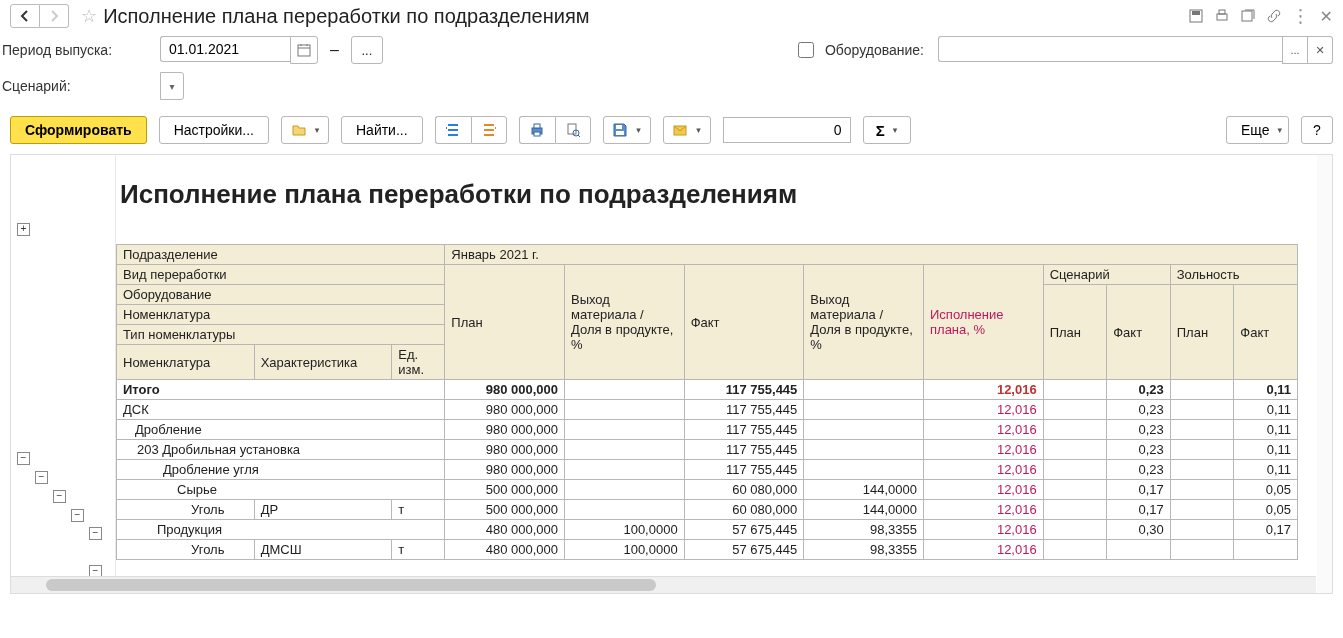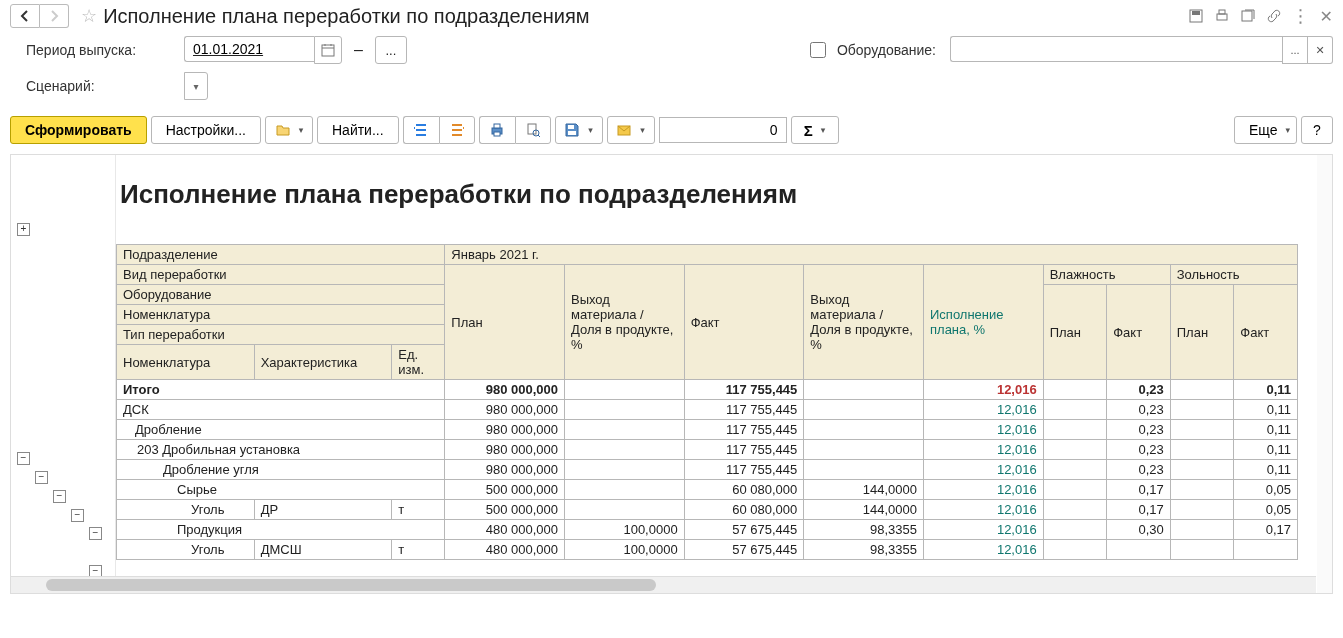--- a/index.html
+++ b/index.html
@@ -37,35 +37,35 @@
 .titlebar h1 {
   font-size: 20px;
   font-weight: normal;
   margin: 0;
   flex: 1;
 }
 .titlebar .right-icons { display: flex; gap: 10px; align-items: center; color: #666; }
 .titlebar .right-icons span { cursor: pointer; display:inline-flex; align-items:center; }
 
 
-.filters { padding: 0 10px 6px 26px; }
+.filters { padding: 0 10px 6px 2px; }
 .row { display:flex; align-items:center; gap:8px; margin-bottom:8px; }
 .label { font-size: 14px; color:#333; }
 .label.period { width: 150px; }
 
 .input-text {
   border: 1px solid #b7b7b7;
   background:#fff;
   height: 26px;
   padding: 0 8px;
   font-size: 14px;
   box-sizing: border-box;
   outline: none;
 }
-.date-wrap { display:flex;text-decoration:underline; }
+.date-wrap { display:flex; }
 .date-wrap .input-text { width: 130px; border-right:none; border-radius:3px 0 0 3px; }
 .cal-btn {
   width:26px; height:26px;
   border:1px solid #b7b7b7; border-radius:0 3px 3px 0;
   background:#fff; display:inline-flex; align-items:center; justify-content:center;
   cursor:pointer;
 }
 .dash { margin: 0 4px; font-size:16px; }
 .square-btn {
   height:26px; width:30px;
@@ -80,21 +80,21 @@
 .dept-wrap .input-text { flex:1; border-radius:3px 0 0 3px; border-right:none; }
 .dept-btn { width:24px; height:26px; border:1px solid #b7b7b7; background:#fff; cursor:pointer;
   display:inline-flex; align-items:center; justify-content:center; font-size:11px; color:#555;}
 .dept-btn.last { border-left:none; border-radius:0 3px 3px 0; }
 
 .scenario-wrap .input-text { width:510px; border-radius:3px 0 0 3px; border-right:none; }
 .scenario-dd { width:22px; height:26px; border:1px solid #b7b7b7; border-radius:0 3px 3px 0;
   background:#fff; display:inline-flex; align-items:center; justify-content:center; cursor:pointer; font-size:10px; color:#666;}
 
 
-.toolbar { display:flex; align-items:center; gap:4px; padding: 2px 10px 10px 10px; }
+.toolbar { display:flex; align-items:center; gap:12px; padding: 2px 10px 10px 10px; }
 .btn {
   height:28px; padding:0 14px;
   border:1px solid #b7b7b7; border-radius:3px;
   background:#fff; font-size:14px; cursor:pointer;
   display:inline-flex; align-items:center; gap:6px;
 }
 .btn.primary { background:#ffe14c; border-color:#b7a000; font-weight:bold; }
 .btn.icon-drop { padding-right:6px; }
 .btn.icon-small { width:36px; padding:0; justify-content:center; }
 .btn .dd { font-size:9px; color:#555; margin-left:2px; }
@@ -130,21 +130,21 @@
   text-align:left;
   overflow:hidden;
   white-space:nowrap;
 }
 table.grid th {
   background:#f3edd6;
   font-weight:normal;
 }
 table.grid td.num { text-align:right; }
 tr.total td { font-weight:bold; }
-td.red, th.red { color:#0f766e; }
+td.red, th.red { color:#be185d; }
 tr.total td.red { color:#b33; }
 
 
 .hscroll-fake { position:absolute; bottom:0; left:0; right:16px; height:16px;
   background:#f0f0f0; border-top:1px solid #ddd;}
 .hscroll-thumb { position:absolute; left:35px; top:2px; height:12px; width:610px;
   background:#c9c9c9; border-radius:6px; }
 .vstrip { position:absolute; right:0; top:0; bottom:0; width:15px; background:#fafafa; }
 
 
@@ -341,35 +341,35 @@
           <th colspan="3">Подразделение</th>
           <th colspan="9">Январь 2021 г.</th>
         </tr>
         <tr>
           <th colspan="3">Вид переработки</th>
           <th rowspan="5">План</th>
           <th rowspan="5" style="white-space:normal">Выход материала / Доля в продукте, %</th>
           <th rowspan="5">Факт</th>
           <th rowspan="5" style="white-space:normal">Выход материала / Доля в продукте, %</th>
           <th rowspan="5" class="red" style="white-space:normal">Исполнение плана, %</th>
-          <th colspan="2">Влажность</th>
+          <th colspan="2">Сценарий</th>
           <th colspan="2">Зольность</th>
         </tr>
         <tr>
           <th colspan="3">Оборудование</th>
           <th rowspan="4">План</th>
           <th rowspan="4">Факт</th>
           <th rowspan="4">План</th>
           <th rowspan="4">Факт</th>
         </tr>
         <tr>
               <th colspan="3">Номенклатура</th>
             </tr>
         <tr>
-              <th colspan="3">Тип переработки</th>
+              <th colspan="3">Тип номенклатуры</th>
             </tr>
         <tr>
           <th>Номенклатура</th>
           <th>Характеристика</th>
           <th style="white-space:normal">Ед. изм.</th>
         </tr>
 
         <tr class="total">
           <td colspan="3">Итого</td>
           <td class="num">980 000,000</td>
@@ -450,21 +450,21 @@
               <td class="num"></td>
           <td class="num">60 080,000</td>
           <td class="num">144,0000</td>
           <td class="num red">12,016</td>
           <td class="num"></td>
               <td class="num">0,17</td>
           <td class="num"></td>
               <td class="num">0,05</td>
         </tr>
         <tr>
-          <td colspan="3" style="padding-left:60px">Продукция</td>
+          <td colspan="3" style="padding-left:40px">Продукция</td>
           <td class="num">480 000,000</td>
           <td class="num">100,0000</td>
           <td class="num">57 675,445</td>
           <td class="num">98,3355</td>
           <td class="num red">12,016</td>
           <td class="num"></td>
               <td class="num">0,30</td>
           <td class="num"></td>
               <td class="num">0,17</td>
         </tr>

